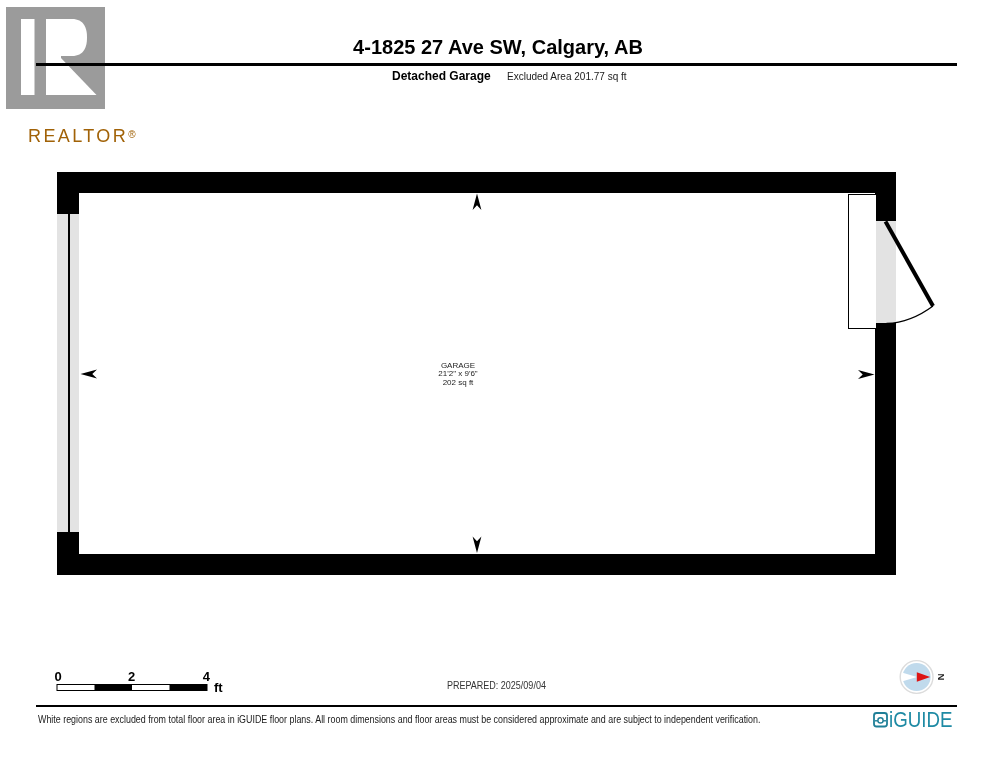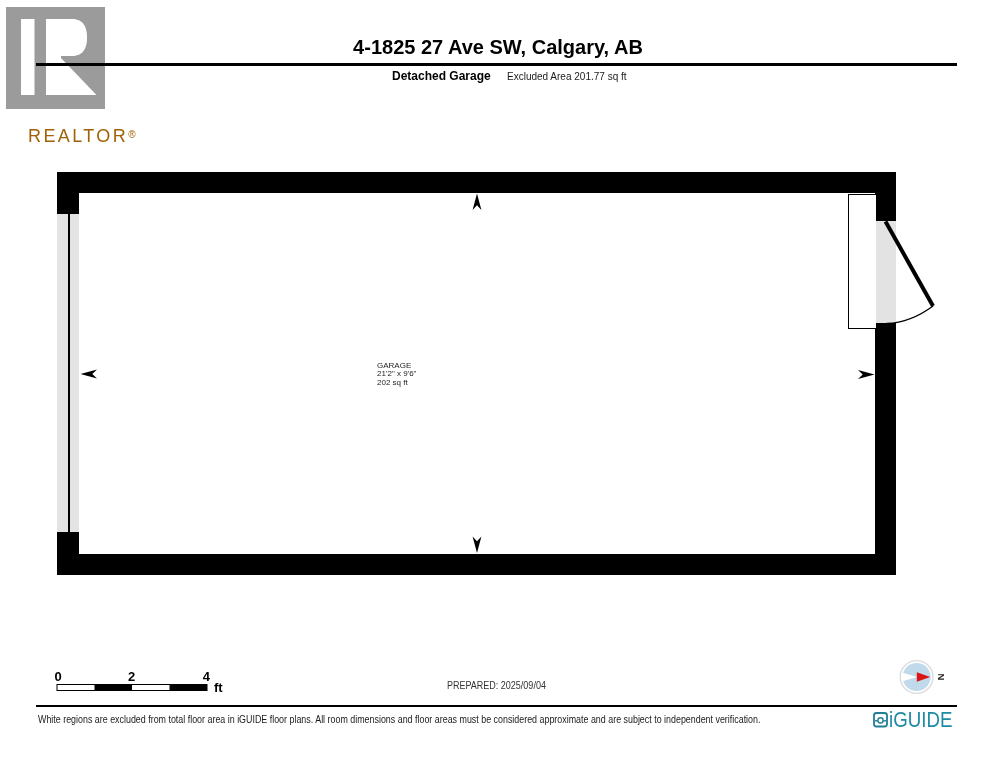--- a/index.html
+++ b/index.html
@@ -65,21 +65,21 @@
 </svg>
 
 <svg class="abs" style="left:77px;top:365px;" width="24" height="20" viewBox="77 365 24 20">
   <path d="M80.5,374 L97,369.6 L92.3,374 L97,378.4 Z" fill="#000"></path>
 </svg>
 
 <svg class="abs" style="left:854px;top:365px;" width="24" height="20" viewBox="854 365 24 20">
   <path d="M874.5,374.5 L858,370.1 L862.7,374.5 L858,378.9 Z" fill="#000"></path>
 </svg>
 
-<div class="abs" style="left:377px;top:361.8px;width:200px;font-size:8px;line-height:8.5px;color:#222;">GARAGE<br>21'2" x 9'6"<br>202 sq ft</div>
+<div class="abs" style="left:358px;top:361.8px;width:200px;text-align:center;font-size:8px;line-height:8.5px;color:#222;">GARAGE<br>21'2" x 9'6"<br>202 sq ft</div>
 
 <svg class="abs" style="left:50px;top:664px;" width="180" height="32" viewBox="50 664 180 32">
   <rect x="57" y="684.5" width="150" height="6" fill="#fff" stroke="#000" stroke-width="1"></rect>
   <rect x="94.5" y="684" width="37.5" height="7" fill="#000"></rect>
   <rect x="169.5" y="684" width="37.5" height="7" fill="#000"></rect>
   <text x="58" y="681" font-size="13" font-weight="bold" text-anchor="middle" fill="#000" font-family="Liberation Sans">0</text>
   <text x="131.5" y="681" font-size="13" font-weight="bold" text-anchor="middle" fill="#000" font-family="Liberation Sans">2</text>
   <text x="206.3" y="681" font-size="13" font-weight="bold" text-anchor="middle" fill="#000" font-family="Liberation Sans">4</text>
   <text x="214" y="691.5" font-size="13" font-weight="bold" fill="#000" font-family="Liberation Sans">ft</text>
 </svg>

